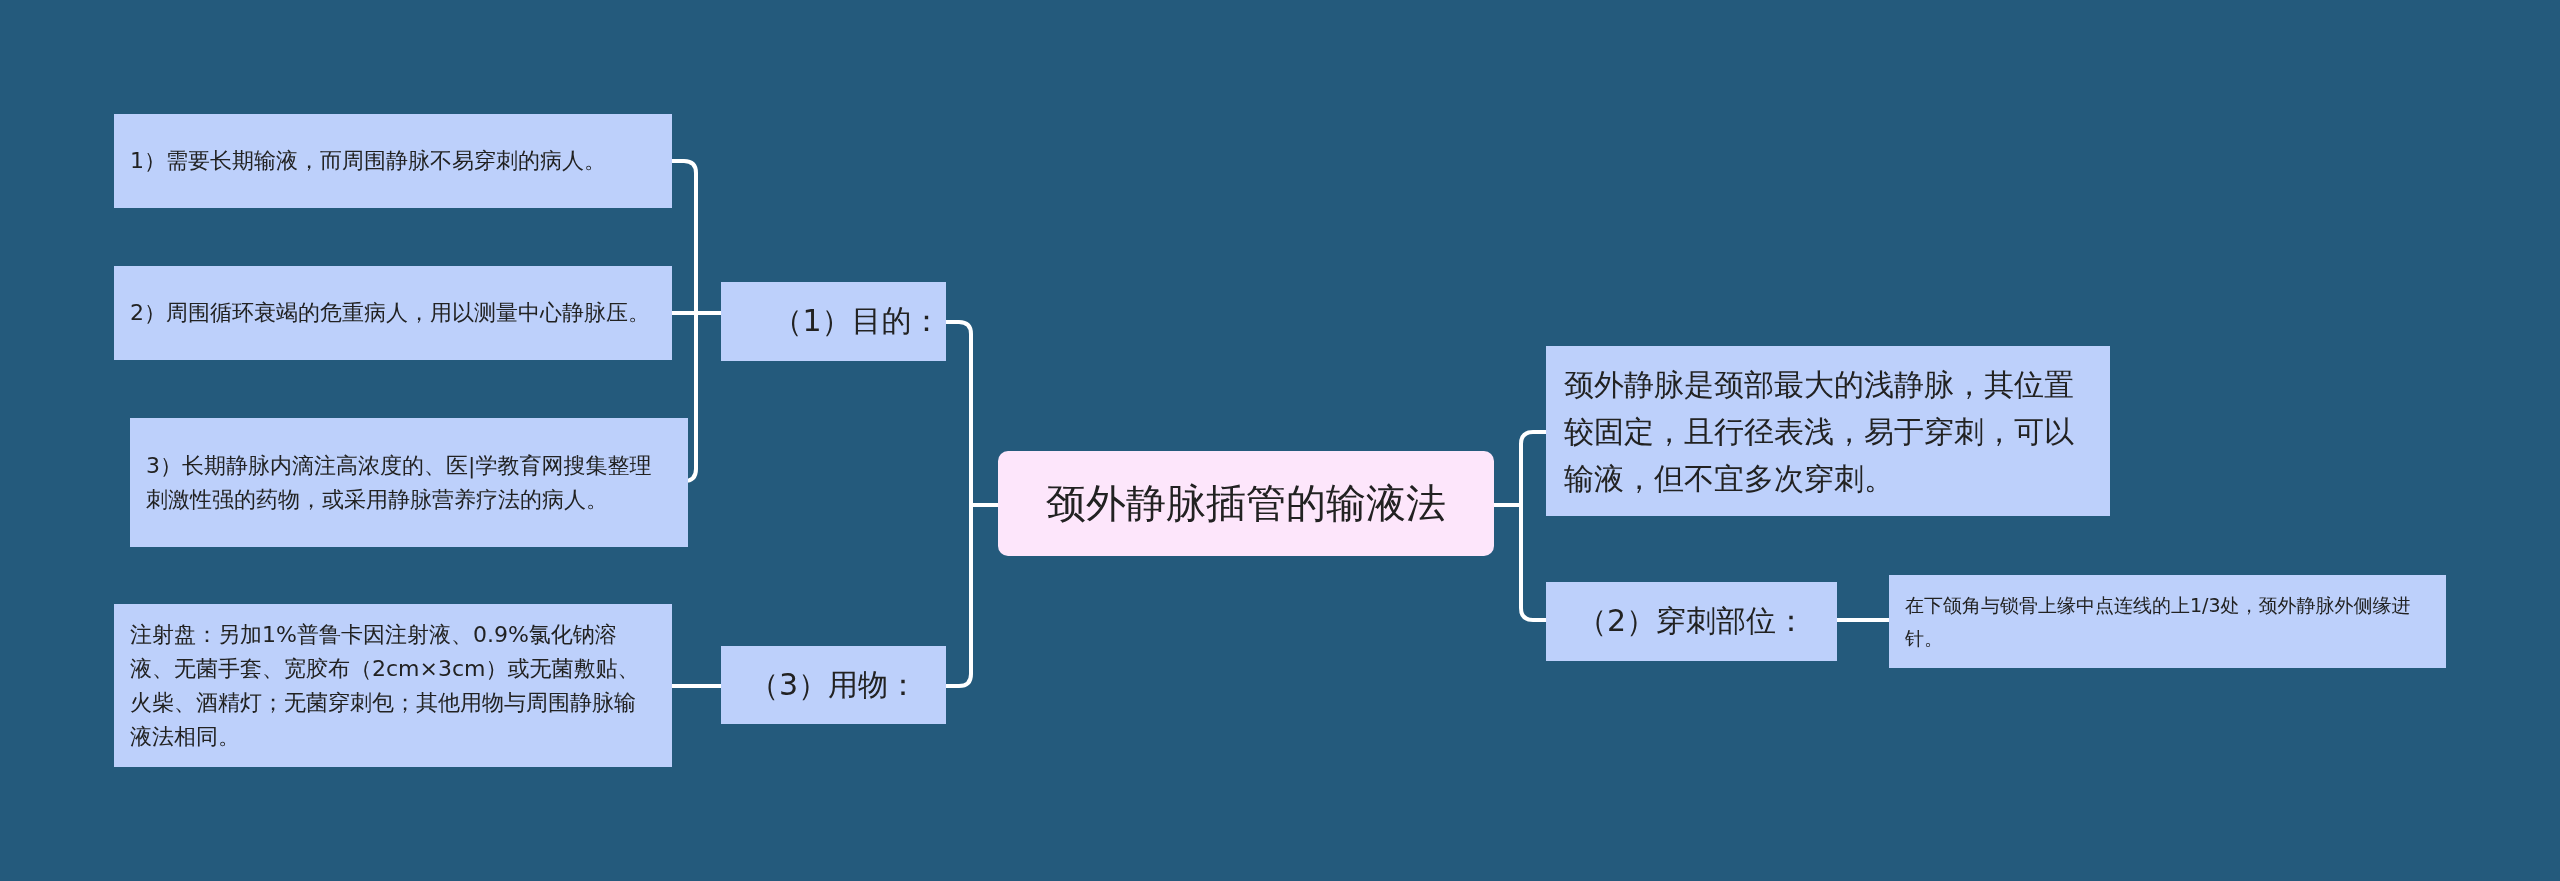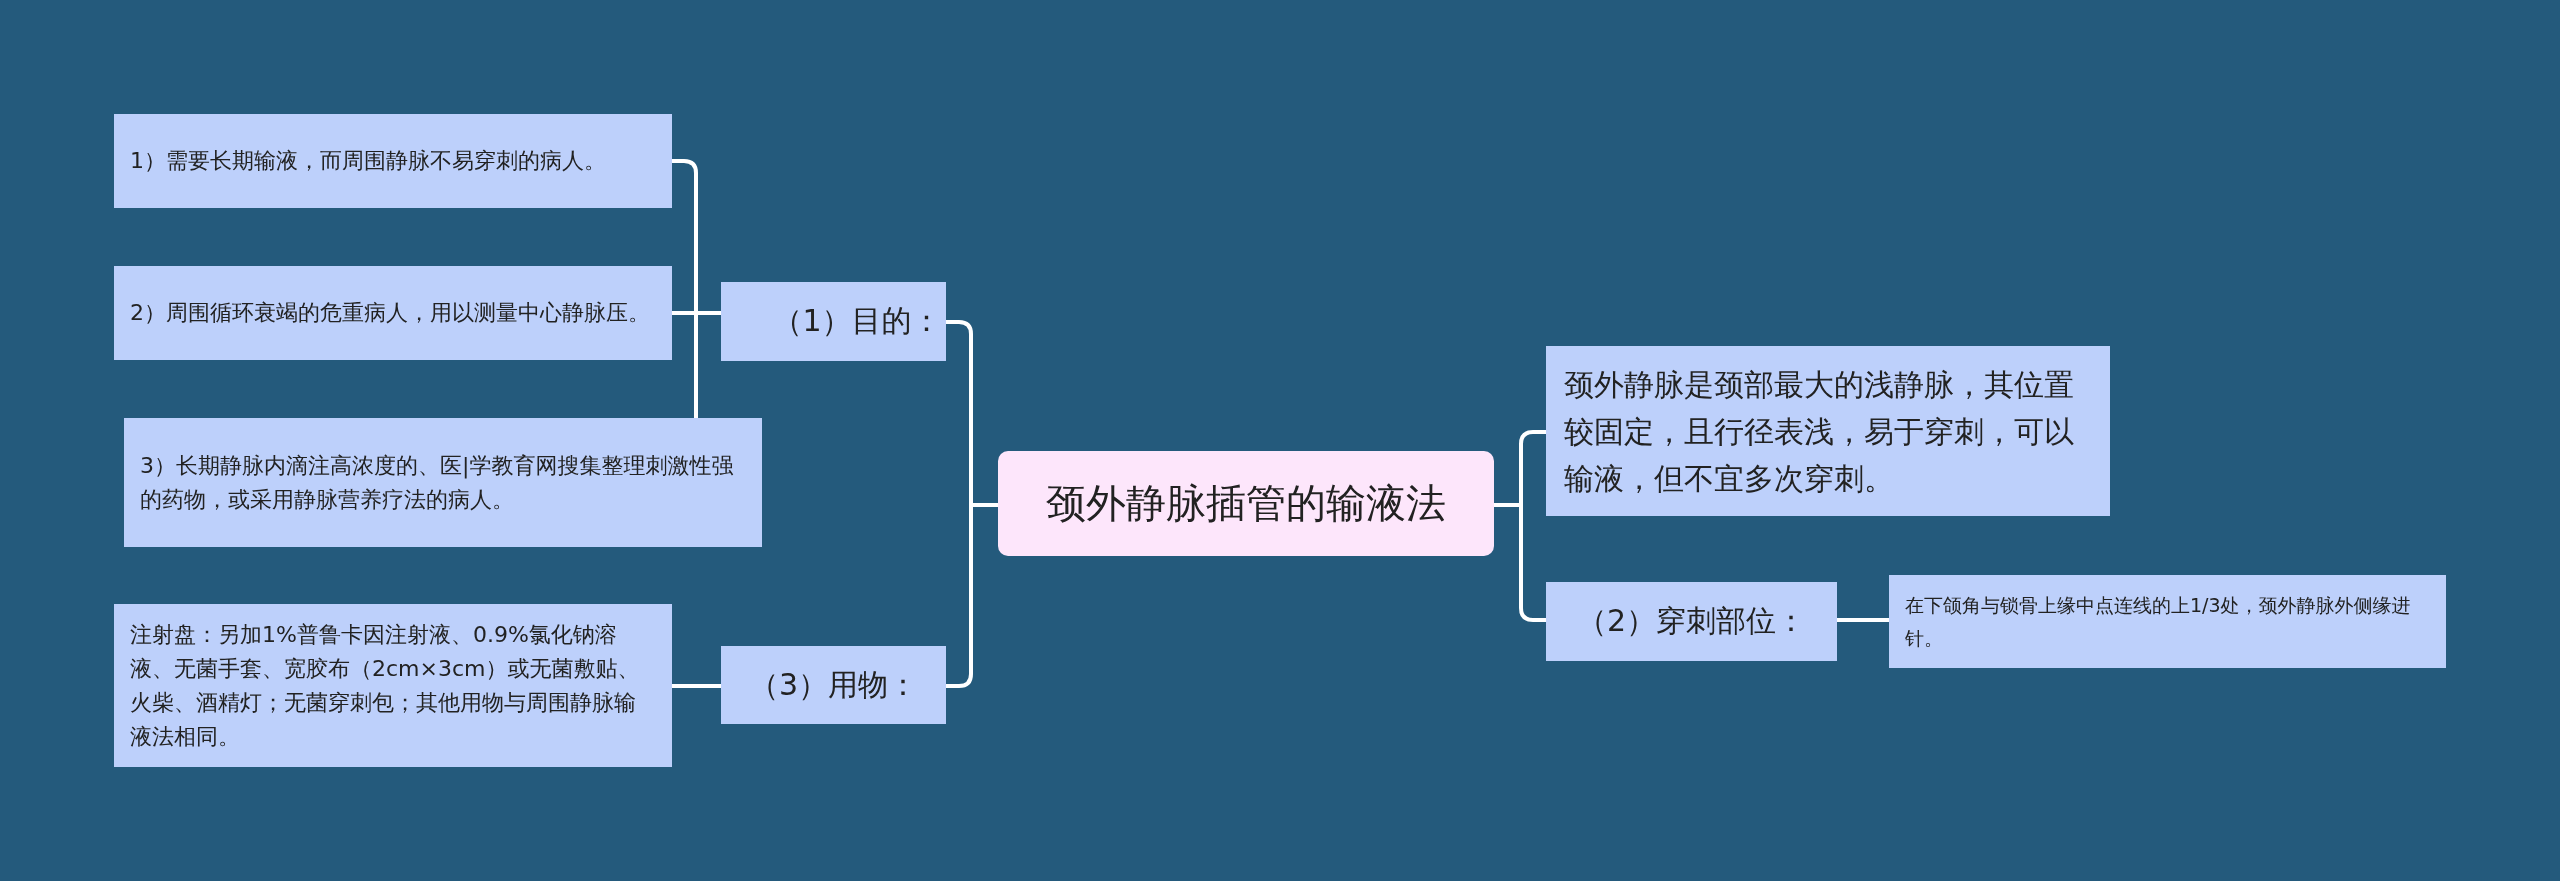--- a/index.html
+++ b/index.html
@@ -39,21 +39,21 @@
     <path d="M1837 620 H1889"></path>
   </g>
 </svg>
 
 <div class="node leaf" style="left:114px;top:114px;width:558px;height:94px;">
   <span class="txt">1）需要长期输液，而周围静脉不易穿刺的病人。</span>
 </div>
 <div class="node leaf" style="left:114px;top:266px;width:558px;height:94px;">
   <span class="txt">2）周围循环衰竭的危重病人，用以测量中心静脉压。</span>
 </div>
-<div class="node leaf" style="left:124px;top:418px;width:638px;height:129px;">
+<div class="node leaf" style="left:130px;top:418px;width:558px;height:129px;">
   <span class="txt">3）长期静脉内滴注高浓度的、医|学教育网搜集整理刺激性强的药物，或采用静脉营养疗法的病人。</span>
 </div>
 <div class="node leaf" style="left:114px;top:604px;width:558px;height:163px;">
   <span class="txt">注射盘：另加1%普鲁卡因注射液、0.9%氯化钠溶液、无菌手套、宽胶布（2cm×3cm）或无菌敷贴、火柴、酒精灯；无菌穿刺包；其他用物与周围静脉输液法相同。</span>
 </div>
 
 <div class="node sub" style="left:721px;top:282px;width:225px;height:79px;padding-left:47px;">
   <span class="txt">（1）目的：</span>
 </div>
 <div class="node sub" style="left:721px;top:646px;width:225px;height:78px;">

